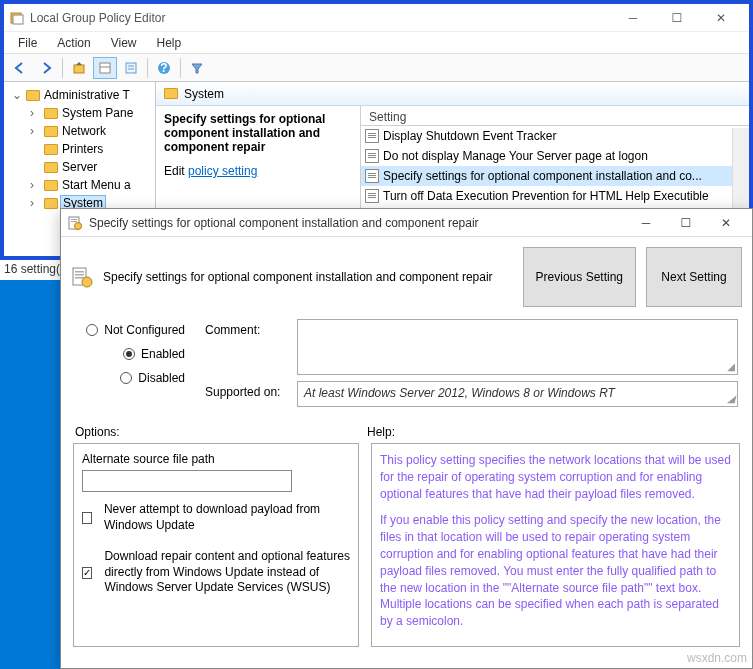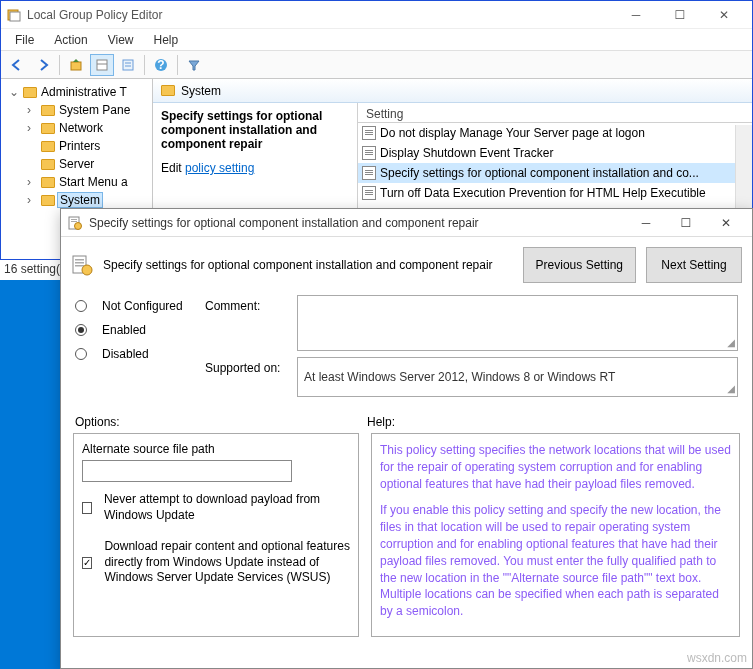--- a/index.html
+++ b/index.html
@@ -1,19 +1,19 @@
 <!DOCTYPE html>
 <html><head>
 <meta charset="utf-8">
 <style>
 * { box-sizing: border-box; font-family: "Segoe UI", Tahoma, sans-serif; font-size: 12px; }
 body { margin:0; background:#fff; width:753px; height:669px; overflow:hidden; position:relative; }
 
 
-.main-window { position:absolute; top:0; left:0; width:753px; height:260px; background:#fff; border:1px solid #1d4ed8;}
+.main-window { position:absolute; top:0; left:0; width:753px; height:260px; background:#fff; border:4px solid #1d4ed8;}
 .titlebar { height:28px; background:#fff; display:flex; align-items:center; padding:0 6px; border-bottom:1px solid #eee;}
 .titlebar .title { flex:1; color:#555; font-size:12px; display:flex; align-items:center; gap:6px;}
 .titlebar .winbtns { display:flex; gap:0;}
 .winbtn { width:44px; height:28px; display:flex; align-items:center; justify-content:center; color:#555; }
 .menubar { height:22px; display:flex; align-items:center; padding:0 6px; border-bottom:1px solid #e0e0e0; gap:4px;}
 .menubar span{ padding:14px 8px; color:#333; }
 .toolbar { height:28px; display:flex; align-items:center; padding:0 4px; border-bottom:1px solid #c8c8c8; gap:2px; background:#fafafa;}
 .tbtn { width:24px; height:22px; border:1px solid transparent; display:flex; align-items:center; justify-content:center; color:#2a4ea0;}
 .tbtn.sel { border:1px solid #7ab6e8; background:#d8ecfb;}
 .divider{ width:1px; height:20px; background:#ccc; margin:0 2px;}
@@ -38,32 +38,32 @@
 .scrollbtn{ height:17px; display:flex; align-items:center; justify-content:center; color:#666;}
 .statusbar{ position:absolute; left:0; top:260px; height:20px; width:80px; padding:2px 4px; color:#333;}
 .desktop-blue{ position:absolute; left:0; top:280px; width:60px; bottom:0; background:#0078d7;}
 
 
 .dialog{ position:absolute; left:60px; top:208px; width:693px; height:461px; background:#fff; border:1px solid #888; box-shadow:0 4px 14px rgba(0,0,0,0.25);}
 .dlg-titlebar{ height:28px; display:flex; align-items:center; padding:0 6px; border-bottom:1px solid #ddd;}
 .dlg-titlebar .title{ flex:1; display:flex; align-items:center; gap:6px; color:#333;}
 .dlg-winbtn{ width:40px; height:28px; display:flex; align-items:center; justify-content:center; color:#444;}
 .dlg-head{ display:flex; align-items:center; gap:10px; padding:10px 10px 8px 10px;}
-.btn{ background:#e1e1e1; border:1px solid #adadad; padding:10px 12px; min-width:96px; text-align:center;}
+.btn{ background:#e1e1e1; border:1px solid #adadad; padding:22px 12px; min-width:96px; text-align:center;}
 .radio-area{ padding:4px 14px; display:flex; gap:20px;}
 .radios{ width:110px; display:flex; flex-direction:column; gap:10px; padding-top:4px;}
-.radio{ display:flex; align-items:center; gap:15px;}
+.radio{ display:flex; align-items:center; gap:6px;justify-content:flex-end;}
 .rdot{ width:12px; height:12px; border:1px solid #555; border-radius:50%; display:inline-flex; align-items:center; justify-content:center;}
 .rdot.checked::after{ content:''; width:6px; height:6px; background:#333; border-radius:50%;}
 .cbox{ width:12px; height:12px; border:1px solid #555; display:inline-flex; align-items:center; justify-content:center; font-size:10px; line-height:1;}
 .field-block{flex:1;}
 .field-row{ display:flex; margin-bottom:6px;}
 .field-row label{ width:92px; padding-top:4px;}
 .txtbox{ flex:1; border:1px solid #aaa; background:#fff; min-height:56px; position:relative;}
-.txtbox.small{ min-height:26px; padding:12px 6px; color:#333;}
+.txtbox.small{ min-height:26px; padding:4px 6px; color:#333;font-style:italic;}
 .corner{ position:absolute; right:2px; bottom:2px; font-size:10px; color:#999;}
 .labels-row{ display:flex; padding:8px 14px 4px 14px;}
 .labels-row .l1{ width:292px;}
 .panels{ display:flex; gap:12px; padding:0 12px 10px 12px; height:214px;}
 .panel{ border:1px solid #aaa; padding:8px; overflow:hidden; flex:1; position:relative;}
 .panel.opt{ width:286px; flex:none;}
 .input-line{ width:210px; height:22px; border:1px solid #888; margin:4px 0 10px 0;}
 .chk-row{ display:flex; gap:12px; margin:4px 0; align-items:center;}
 .chk-row span{ line-height:1.3;}
 .help-text{ line-height:1.4; color:#8b5cf6;}
@@ -185,25 +185,25 @@
       </div>
       <div class="detail-split">
         <div class="desc-pane">
           <div style="font-weight:bold; margin-bottom:10px;">Specify settings for optional component installation and component repair</div>
           <div><span>Edit </span><a class="policy" href="#">policy setting</a></div>
         </div>
         <div class="setting-pane">
           <div class="setting-header">Setting</div>
           <div class="setting-row">
               <span class="doc-icon"></span>
-              <span>Do not display Manage Your Server page at logon</span>
+              <span>Display Shutdown Event Tracker</span>
             </div>
           <div class="setting-row">
               <span class="doc-icon"></span>
-              <span>Display Shutdown Event Tracker</span>
+              <span>Do not display Manage Your Server page at logon</span>
             </div>
           <div class="setting-row sel">
               <span class="doc-icon"></span>
               <span>Specify settings for optional component installation and co...</span>
             </div>
           <div class="setting-row">
               <span class="doc-icon"></span>
               <span>Turn off Data Execution Prevention for HTML Help Executible</span>
             </div>
           <div class="scroll-piece" style="top:22px; bottom:0;">

